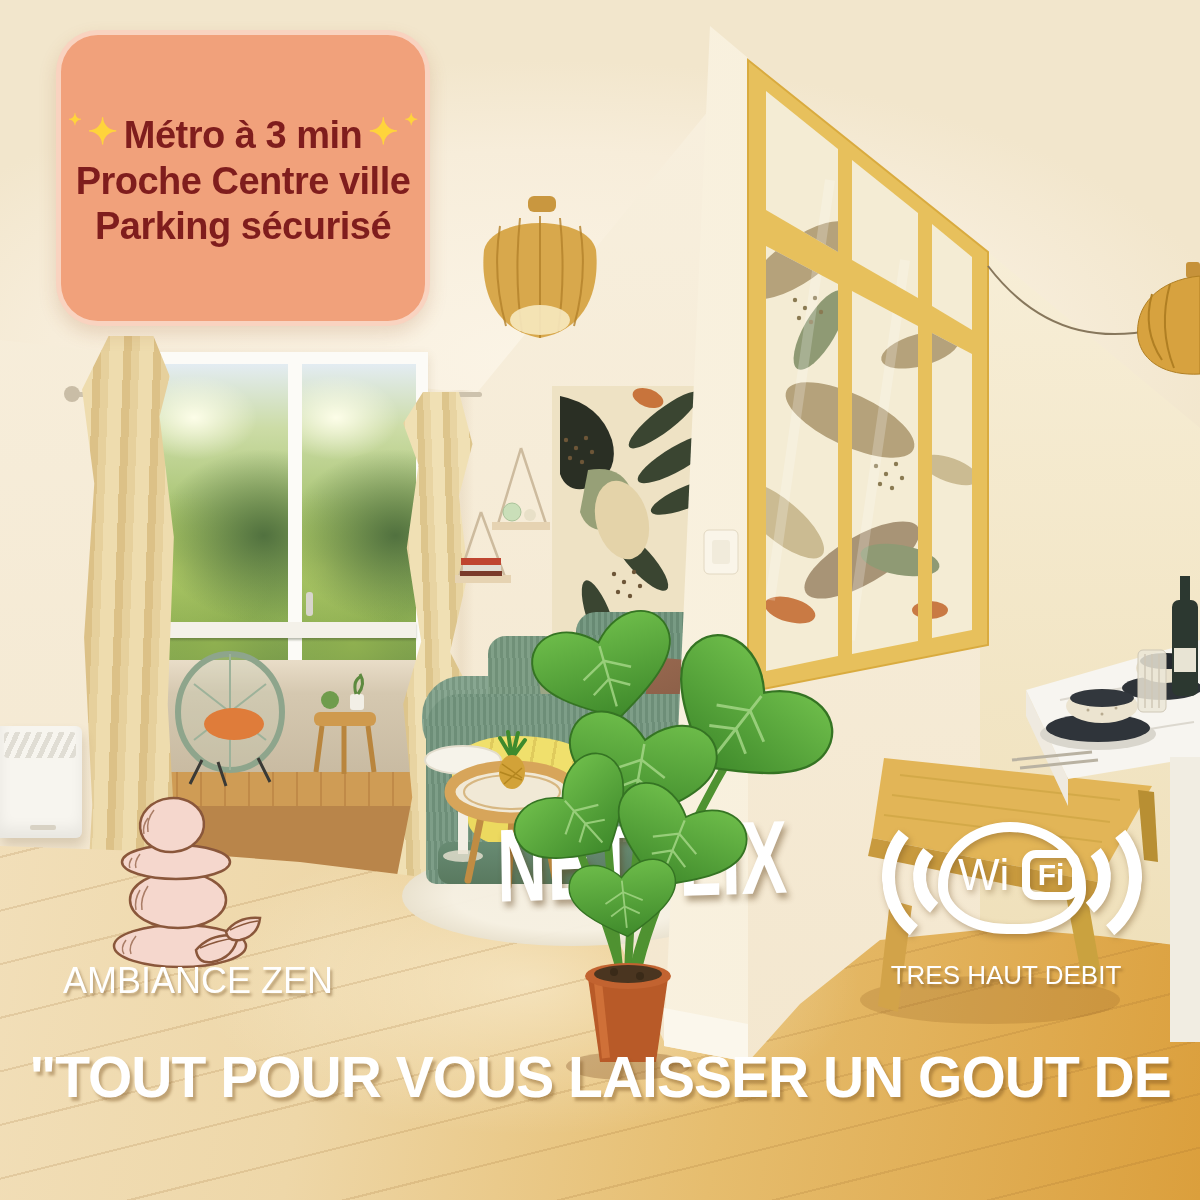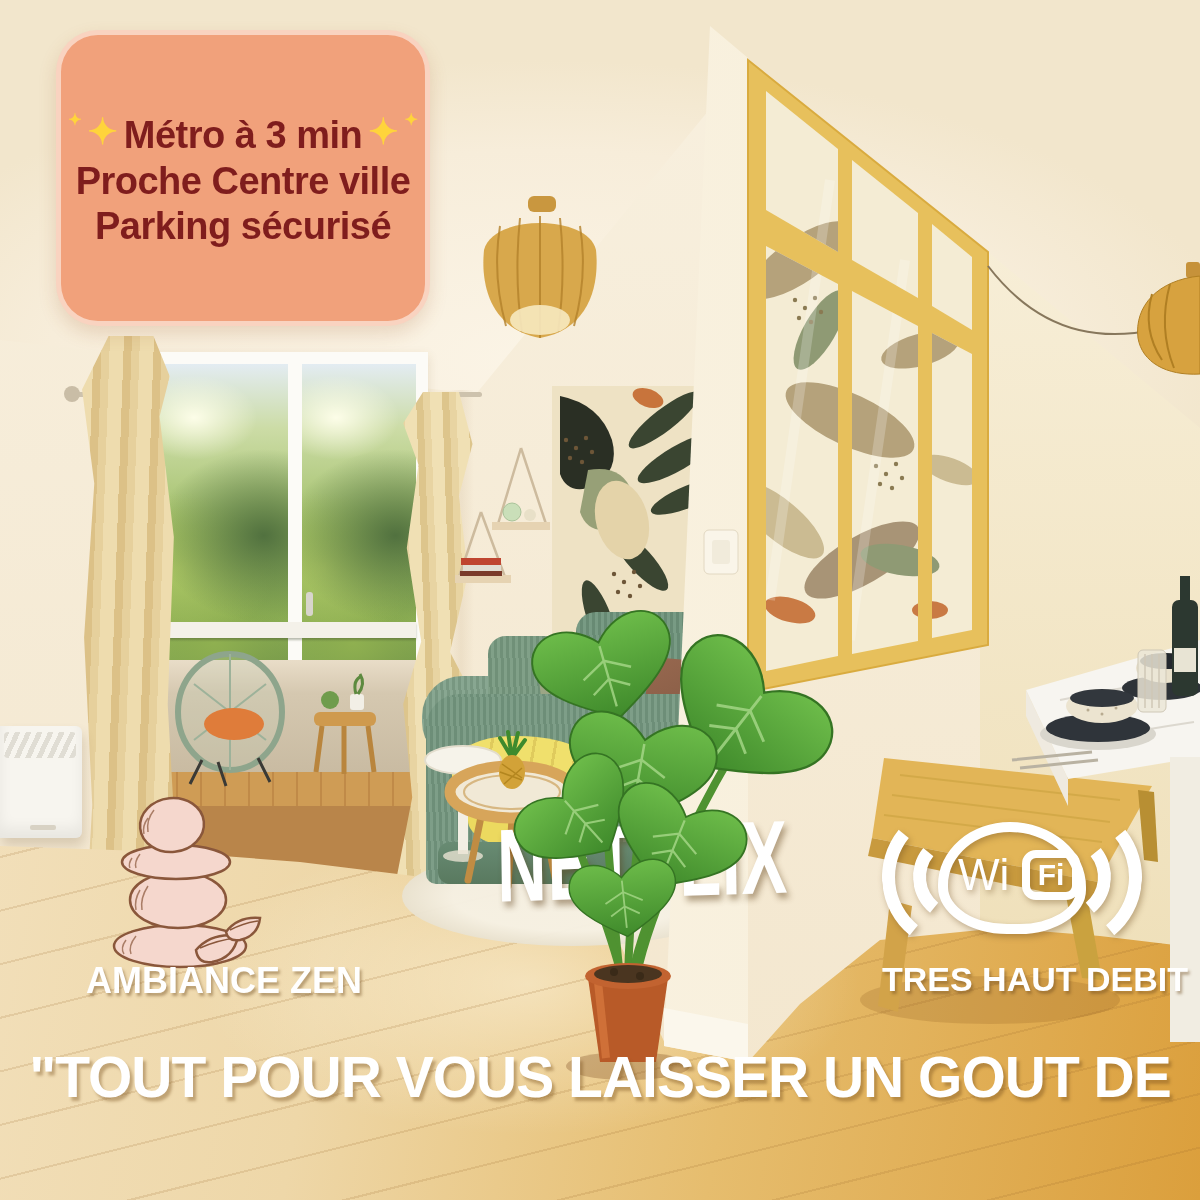--- a/index.html
+++ b/index.html
@@ -96,24 +96,24 @@
   .badge-row{display:flex;align-items:center;gap:6px;}
   .spark{color:#FFD43B;font-weight:bold;}
   .spark-big{font-size:36px;transform:translateY(-4px);}
   .spark-small{font-size:16px;transform:translateY(-16px);}
 
   .netflix{left:446px;top:806px;width:340px;text-align:center;color:#fff;
     font-size:98px;font-weight:bold;letter-spacing:1px;white-space:nowrap;
     transform:scale(.70,1.06) rotate(-1.2deg);transform-origin:center;
     text-shadow:4px 5px 7px rgba(90,60,20,.45);}
 
-  .feature-label{color:#fff;font-weight:bold;font-size:36px;letter-spacing:0;white-space:nowrap;
-    text-shadow:2px 3px 3px rgba(110,75,30,.45);margin-left:26px;}
+  .feature-label{color:#fff;font-weight:normal;font-size:36px;letter-spacing:0;white-space:nowrap;
+    text-shadow:2px 3px 3px rgba(110,75,30,.45);}
   .ambiance-label{left:60px;top:960px;width:276px;text-align:center;}
-  .debit-label{left:856px;top:960px;width:300px;text-align:center;font-size:34px;}
+  .debit-label{left:856px;top:960px;width:300px;text-align:center;font-size:26px;}
 
   
   .wifi{left:882px;top:800px;width:260px;height:160px;filter:drop-shadow(2px 3px 3px rgba(110,75,30,.4));}
   .arc{position:absolute;border:13px solid transparent;border-radius:50%;box-sizing:border-box;}
   .arc-l1{left:0;top:2px;width:150px;height:150px;border-left-color:#fff;transform:rotate(-6deg);}
   .arc-l2{left:31px;top:31px;width:92px;height:92px;border-left-color:#fff;transform:rotate(-6deg);}
   .arc-r1{right:0;top:2px;width:150px;height:150px;border-right-color:#fff;transform:rotate(6deg);}
   .arc-r2{right:31px;top:31px;width:92px;height:92px;border-right-color:#fff;transform:rotate(6deg);}
   .cloud{position:absolute;left:56px;top:22px;width:148px;height:112px;border:10px solid #fff;box-sizing:border-box;
     border-radius:52% 55% 48% 50%/60% 62% 42% 45%;}

